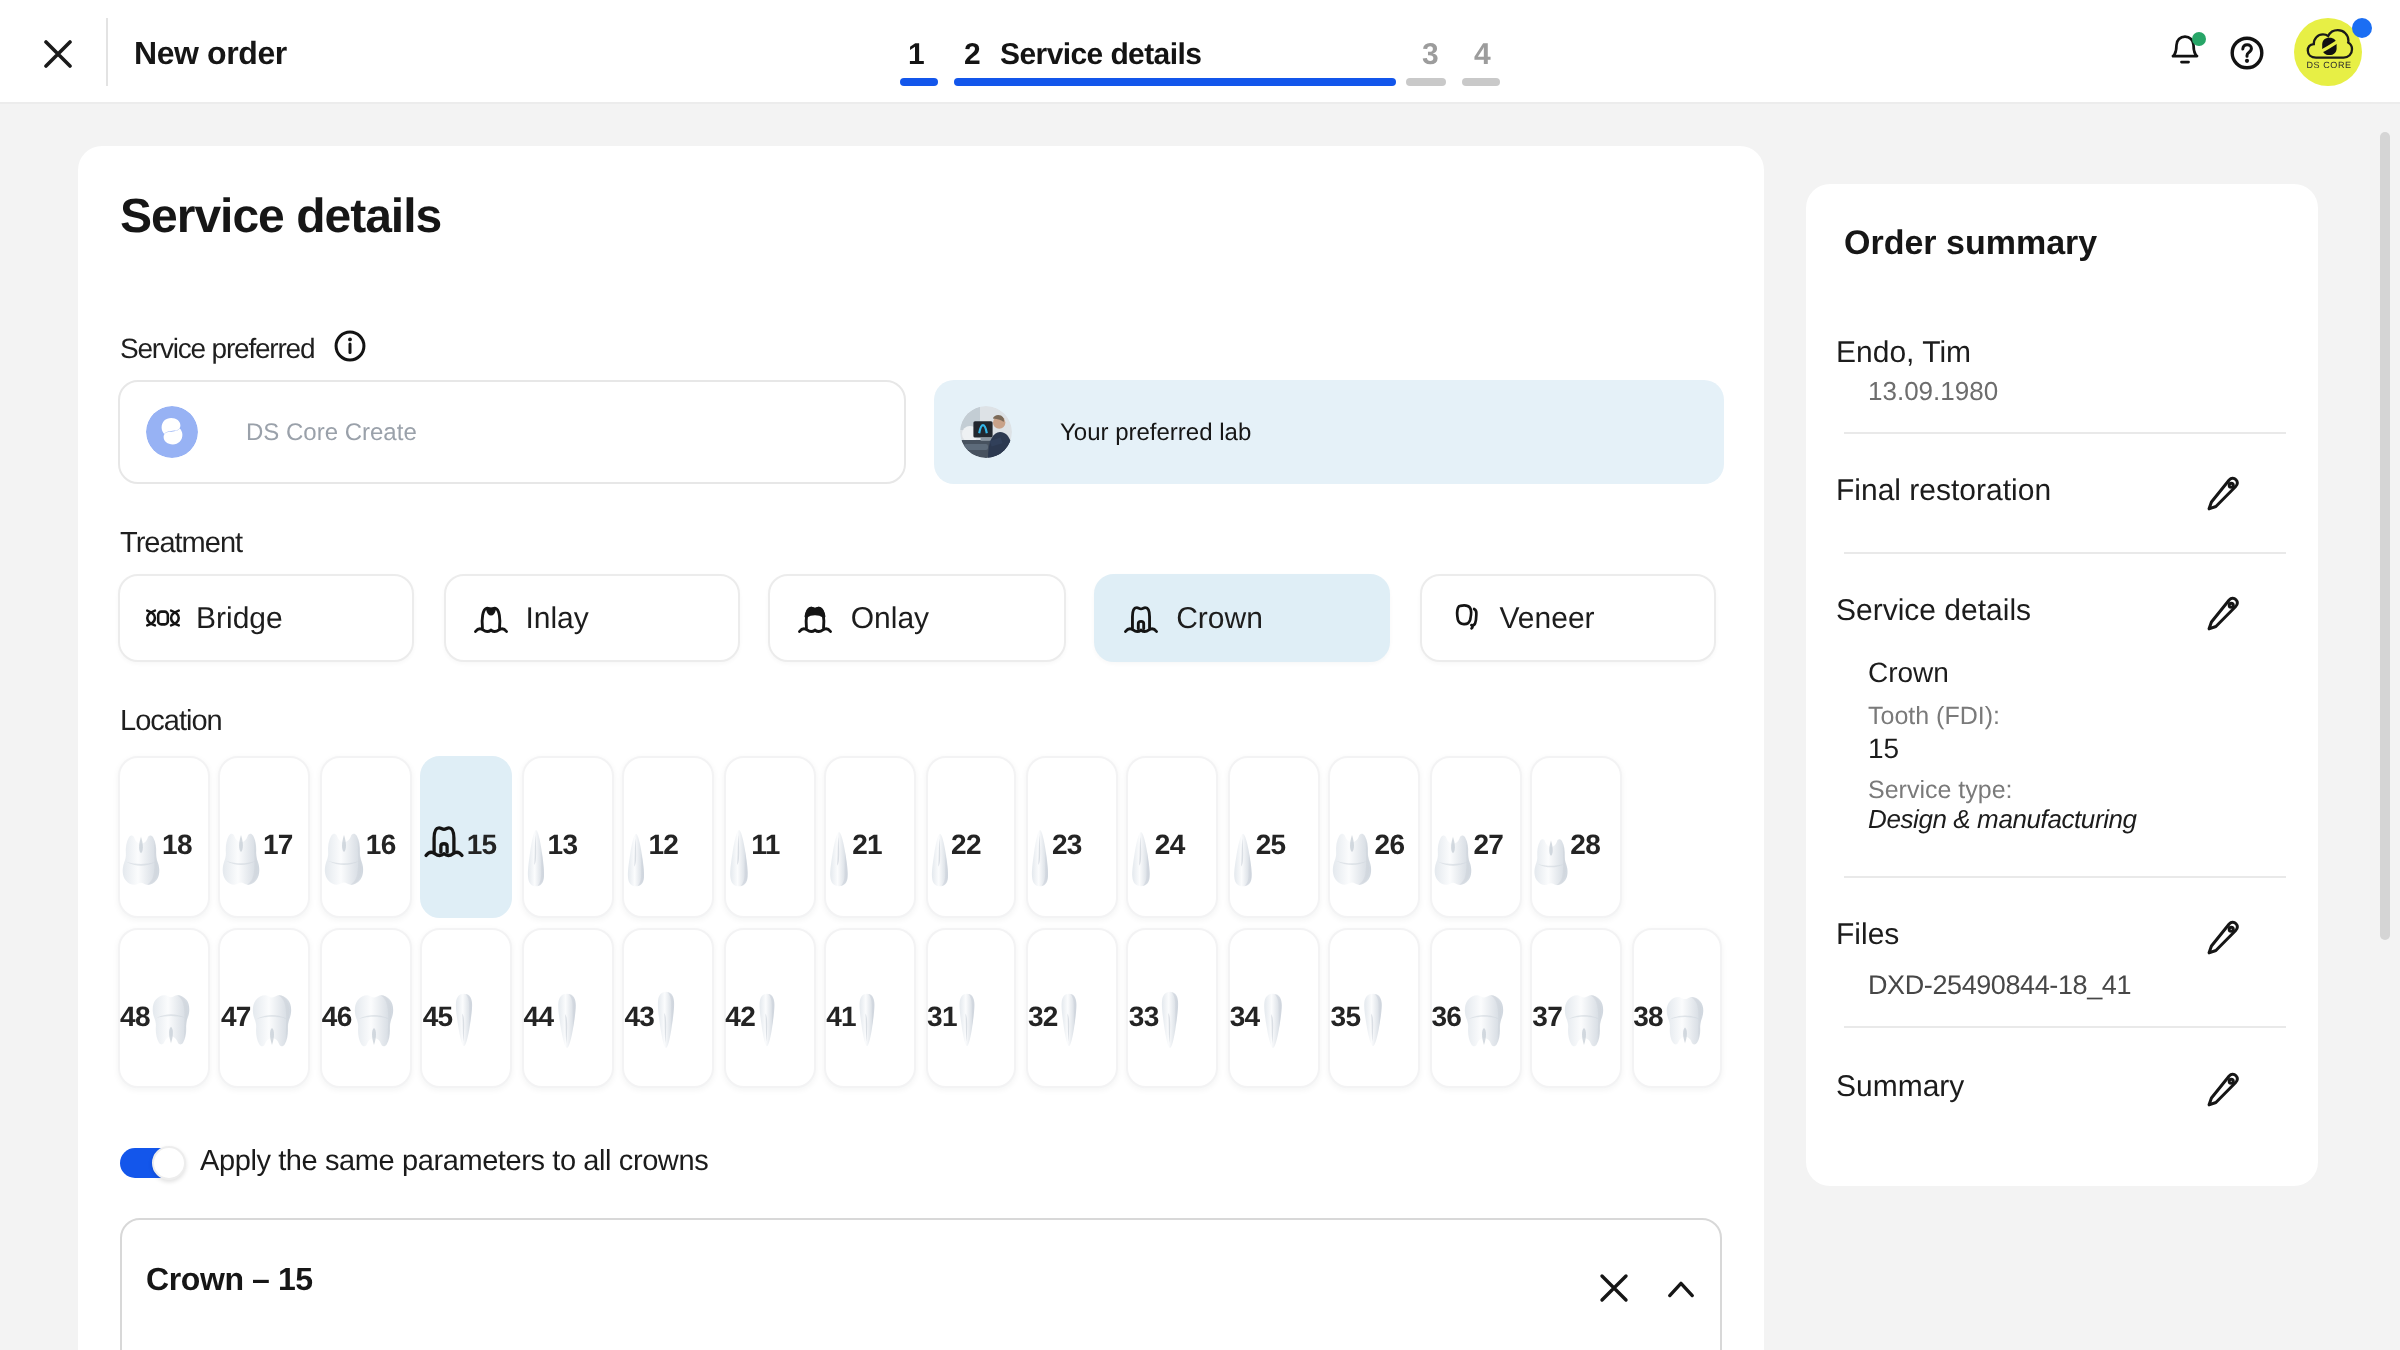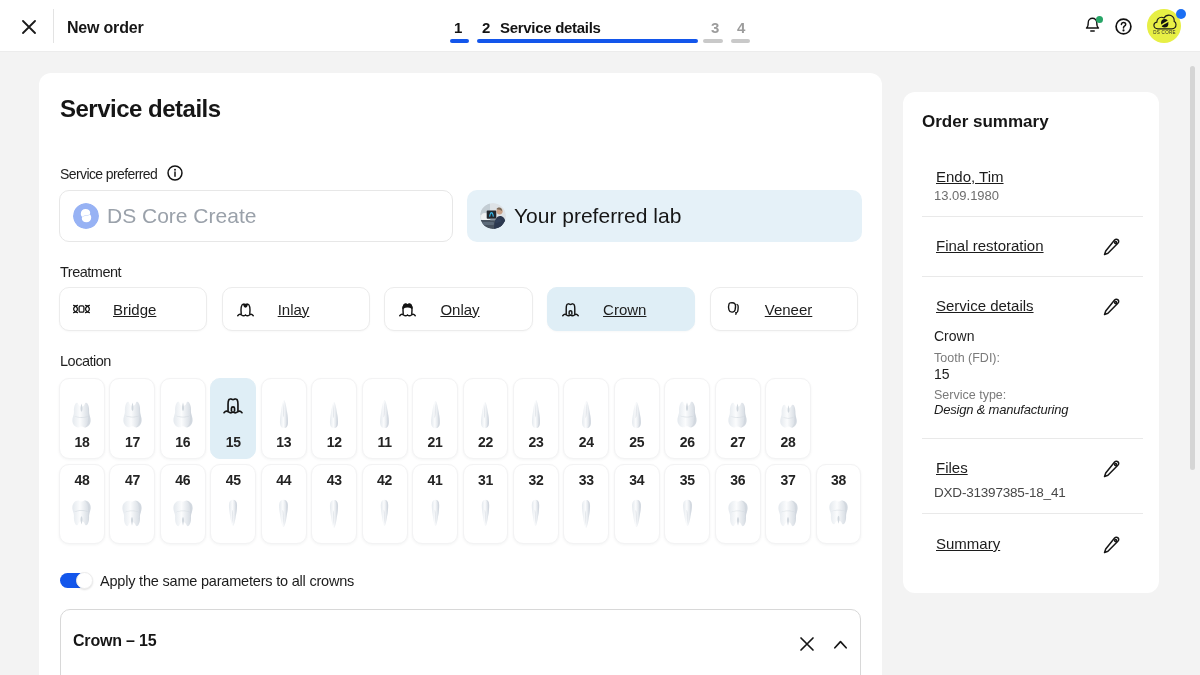--- a/index.html
+++ b/index.html
@@ -18,56 +18,56 @@
   .avdot { position:absolute; left:1176px; top:9px; width:10px; height:10px; border-radius:50%; background:#1b6ef3; }
   .card { position:absolute; background:#fff; border-radius:12px; }
   .main { left:39px; top:73px; width:843px; height:640px; }
   .side { left:903px; top:92px; width:256px; height:501px; }
   .h1 { position:absolute; left:21px; top:22px; font-size:24px; font-weight:700; letter-spacing:-.5px; }
   .lbl { position:absolute; font-size:14.5px; letter-spacing:-.5px; color:#1f1f1f; }
   .provbox { position:absolute; top:117px; height:52px; border-radius:10px; display:flex; align-items:center; }
   .provbox.b1 { left:20px; width:394px; border:1px solid #e7e7e7; background:#fff; }
   .provbox.b2 { left:428px; width:395px; background:#e5f1f8; }
   .pavatar { width:26px; height:26px; border-radius:50%; margin-left:13px; flex:none; }
-  .provbox .ptxt { margin-left:8px; font-size:21px; }
+  .provbox .ptxt { margin-left:24px; font-size:12px; }
   .b1 .ptxt { color:#9aa1aa; }
   .tbtns { position:absolute; left:20px; top:214px; display:flex; gap:14.5px; }
   .tbtn { width:148.2px; height:44px; border:1px solid #ececec; border-radius:10px; background:#fff;
           display:flex; align-items:center; font-size:15px; color:#1d1d1d; box-shadow:0 1px 2px rgba(0,0,0,.03); }
   .tbtn svg { margin-left:13px; flex:none; }
-  .tbtn span { margin-left:23px;text-decoration:underline; }
+  .tbtn span { margin-left:8px; }
   .tbtn.sel { background:#dfeef6; border-color:#dfeef6; }
   .grid { position:absolute; left:20px; top:305px; width:803px; }
   .trow { display:flex; gap:4.55px; }
   .trow + .trow { margin-top:5px;text-align:center; }
   .tcell { width:45.9px; border:1px solid #f3f3f4; border-radius:10px; background:#fff;
-           box-shadow:0 1px 3px rgba(25,35,45,.05); display:flex; flex-direction:column; align-items:center; }
+           box-shadow:0 1px 3px rgba(25,35,45,.05); display:flex; flex-direction:row; align-items:center; }
   .trow.r1 .tcell { height:81px; }
   .trow.r2 .tcell { height:80px; }
   .tcell.sel { background:#dfeef6; border-color:#dfeef6; box-shadow:none; }
   .tcell.sel .timg { align-items:center; }
   .tnum { font-size:14px; line-height:13px; font-weight:700; letter-spacing:-.3px; color:#242424; }
   .r1 .timg { height:47px; display:flex; align-items:flex-end; justify-content:center; margin-top:3px; }
   .r1 .tnum { margin-top:7px; }
   .r2 .tnum { margin-top:9px; }
   .r2 .timg { margin-top:12px; display:flex; justify-content:center; }
   .flip { transform:scaleY(-1); }
-  .togglerow { position:absolute; left:21px; top:500px; display:flex; align-items:flex-start; }
+  .togglerow { position:absolute; left:21px; top:500px; display:flex; align-items:flex-end; }
   .tog { position:relative; width:31px; height:15px; border-radius:8px; background:#1356eb; }
   .tog .knob { position:absolute; right:-2px; top:-1px; width:17px; height:17px; border-radius:50%;
                background:#fff; border:1px solid #ededed; box-shadow:0 1px 2px rgba(0,0,0,.12); }
   .togglerow .tl { margin-left:9px; font-size:14.5px; color:#1b1b1b; letter-spacing:-.2px; }
   .panel { position:absolute; left:21px; top:536px; width:801px; height:104px; border:1px solid #d8d8d8;
            border-radius:10px; background:#fff; }
   .panel .pt { position:absolute; left:12px; top:22px; font-size:16px; font-weight:700; letter-spacing:-.2px; }
   .panel .pic { position:absolute; top:22px; }
   .sb { position:absolute; left:1190px; top:66px; width:5px; height:404px; border-radius:3px; background:#d5d5d5; }
   
   .side .sh { position:absolute; left:19px; top:20px; font-size:17px; font-weight:700; }
-  .side .t15 { position:absolute; left:33px; font-size:15px; color:#1c1c1c;text-decoration:underline; }
+  .side .t15 { position:absolute; left:15px; font-size:15px; color:#1c1c1c; }
   .side .t13g { position:absolute; left:31px; font-size:13px; color:#6d6d6d; }
   .side .t14 { position:absolute; left:31px; font-size:14px; color:#1c1c1c; }
   .side .t12g { position:absolute; left:31px; font-size:12.5px; color:#7a7a7a; }
   .side .dv { position:absolute; left:19px; width:221px; height:1px; background:#e9e9e9; }
   .side .pen { position:absolute; left:199px; }
 </style>
 </head>
 <body>
 
 <svg style="position:absolute;width:0;height:0">
@@ -498,21 +498,21 @@
   <div class="t12g" style="top:259px;">Tooth (FDI):</div>
   <div class="t14" style="top:274px;">15</div>
   <div class="t12g" style="top:296px;">Service type:</div>
   <div class="t14" style="top:310px; font-size:13px; letter-spacing:-.2px;font-style:italic;">Design &amp; manufacturing</div>
   <div class="dv" style="top:346px;"></div>
   <div class="t15" style="top:367px;">Files</div>
   <svg class="pen" style="top:367px" width="19" height="19" viewBox="0 0 24 24" fill="none" stroke="#161616" stroke-width="1.9" stroke-linejoin="round">
       <path d="M15.9 3.8 C17.2 2.4 19 2.4 20.2 3.6 C21.4 4.8 21.4 6.6 20 7.9 L7.5 20.5 L3.2 22 L4.7 17.7 Z"></path>
       <circle cx="17.2" cy="7.1" r="1.3"></circle>
     </svg>
-  <div class="t14" style="top:393px; color:#474747; font-size:13.5px; letter-spacing:-.2px;">DXD-31397385-18_41</div>
+  <div class="t14" style="top:393px; color:#474747; font-size:13.5px; letter-spacing:-.2px;">DXD-25490844-18_41</div>
   <div class="dv" style="top:421px;"></div>
   <div class="t15" style="top:443px;">Summary</div>
   <svg class="pen" style="top:443px" width="19" height="19" viewBox="0 0 24 24" fill="none" stroke="#161616" stroke-width="1.9" stroke-linejoin="round">
       <path d="M15.9 3.8 C17.2 2.4 19 2.4 20.2 3.6 C21.4 4.8 21.4 6.6 20 7.9 L7.5 20.5 L3.2 22 L4.7 17.7 Z"></path>
       <circle cx="17.2" cy="7.1" r="1.3"></circle>
     </svg>
 </div>
 
 <div class="sb"></div>
 

